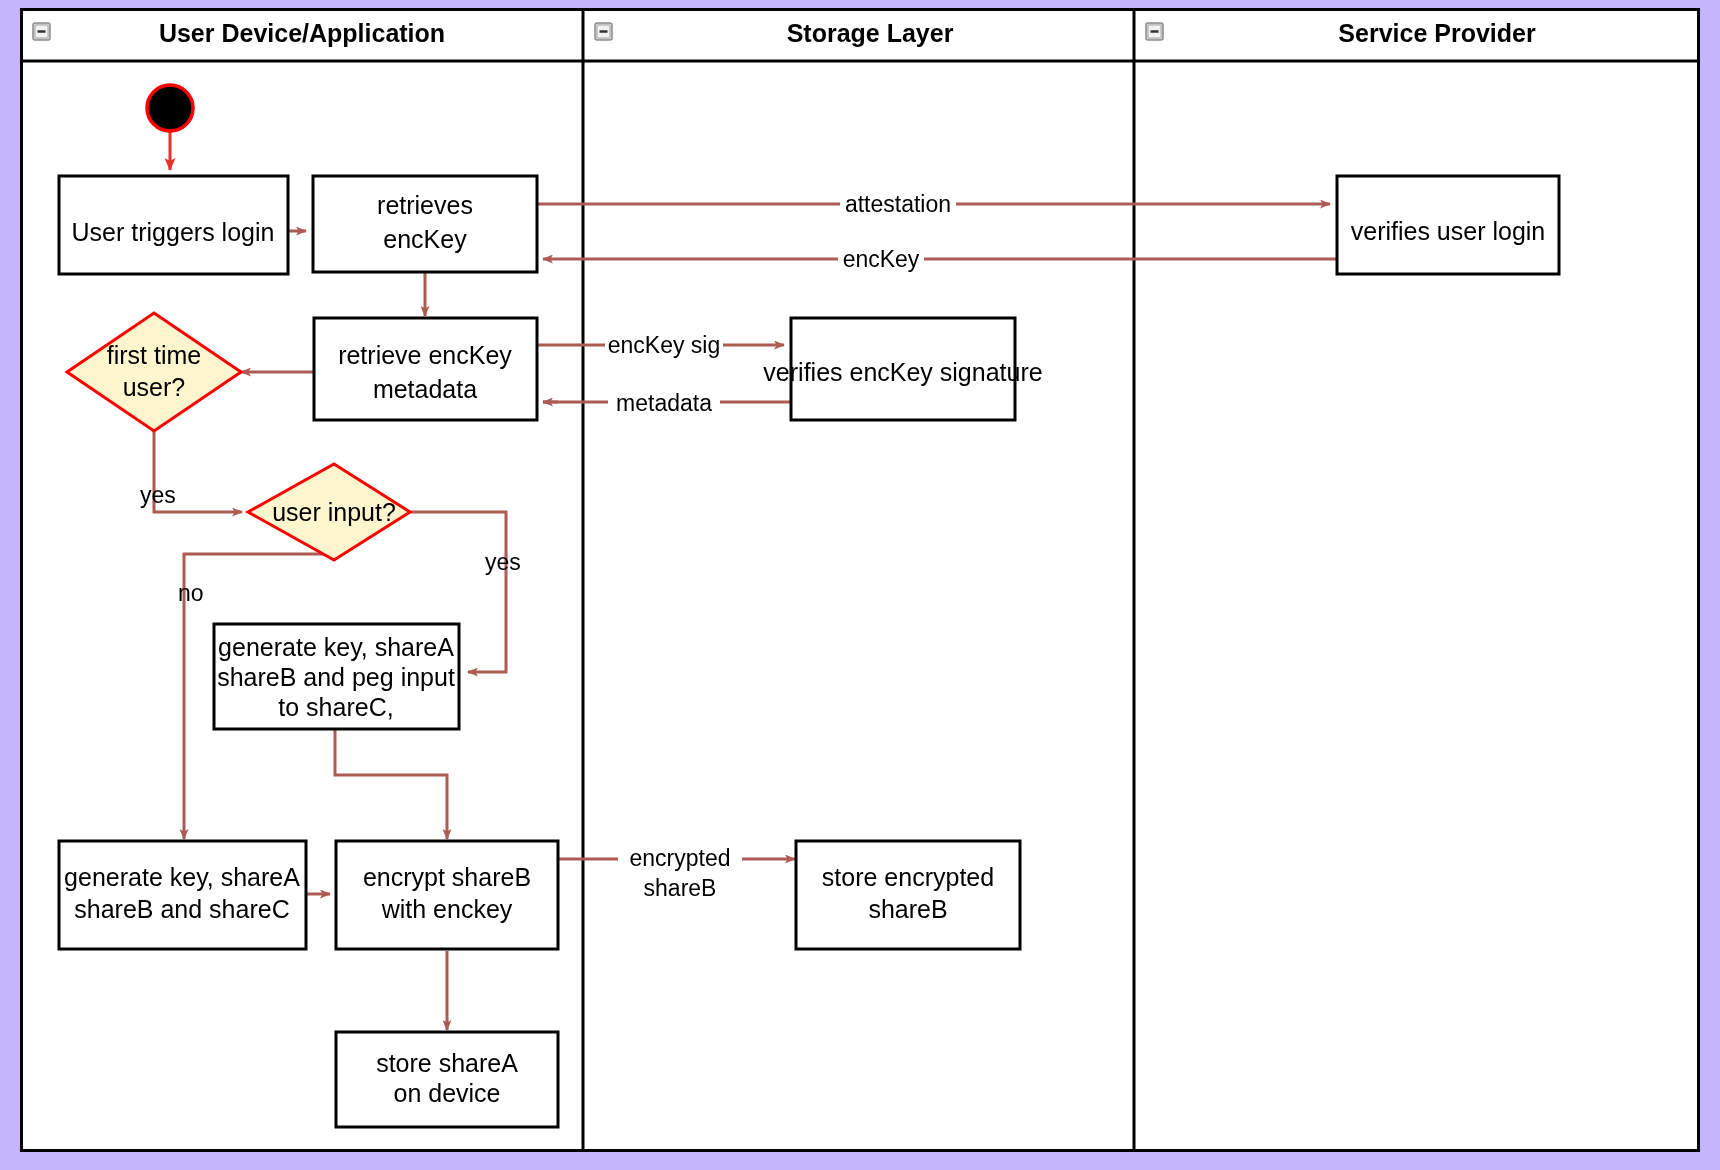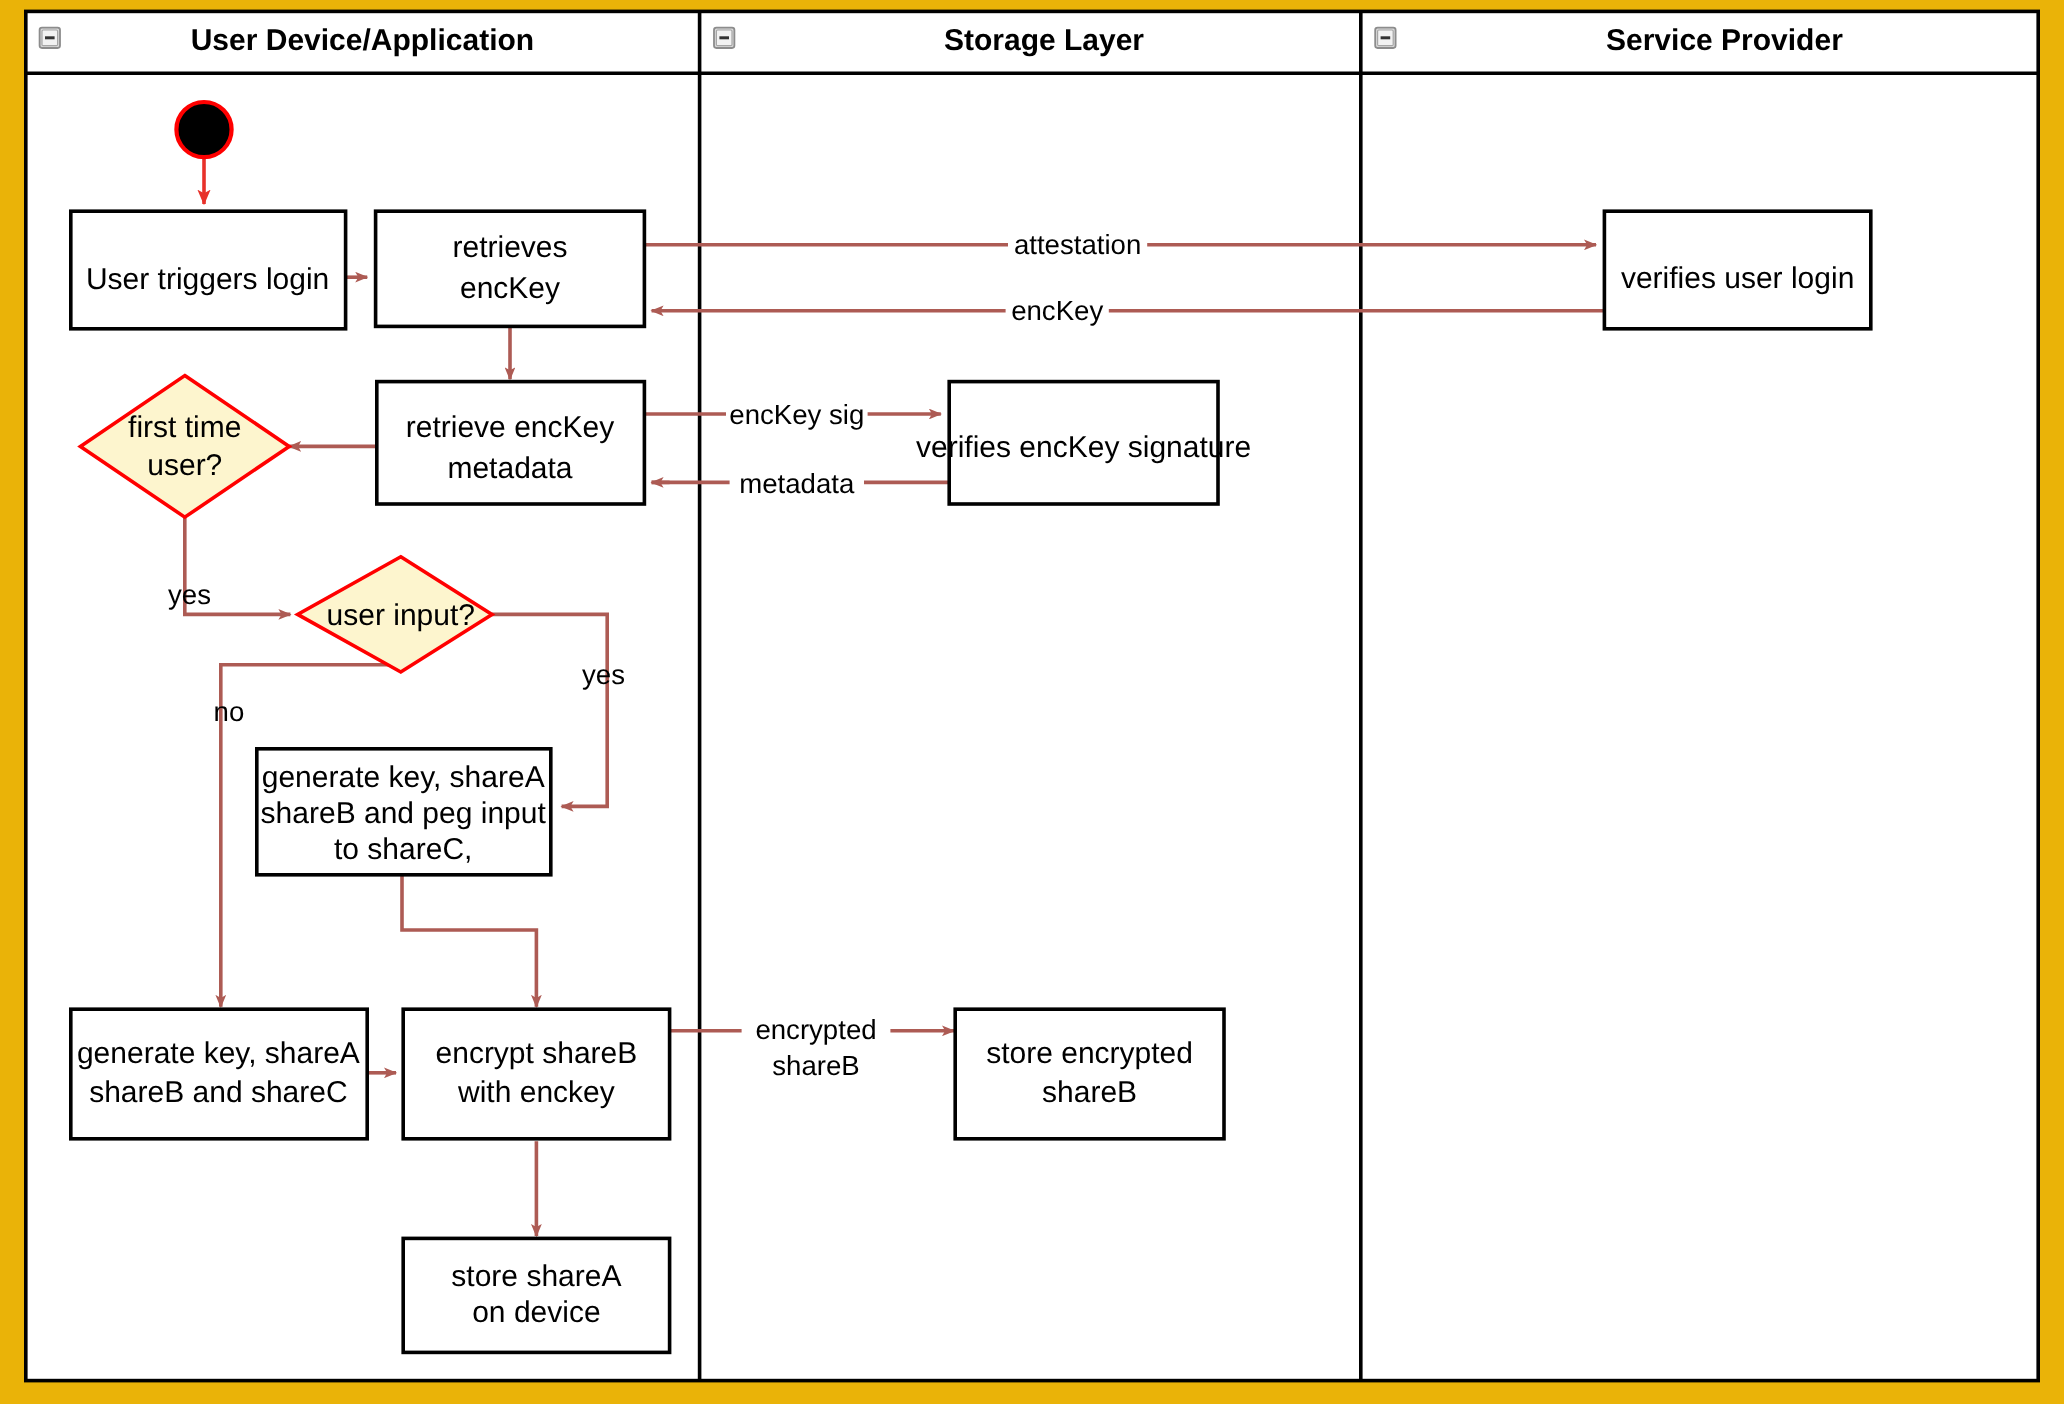--- a/index.html
+++ b/index.html
@@ -10,21 +10,21 @@
   body {
     font-family: "Liberation Sans", sans-serif;
     width: 1720px;
     height: 1170px;
     overflow: hidden;
   }
   #stage {
     position: relative;
     width: 1720px;
     height: 1170px;
-    background: #eab308;
+    background: #c4b5fd;
   }
   svg.diagram {
     position: absolute;
     left: 0;
     top: 0;
     width: 1720px;
     height: 1170px;
   }
   .lane-frame {
     fill: #ffffff;

